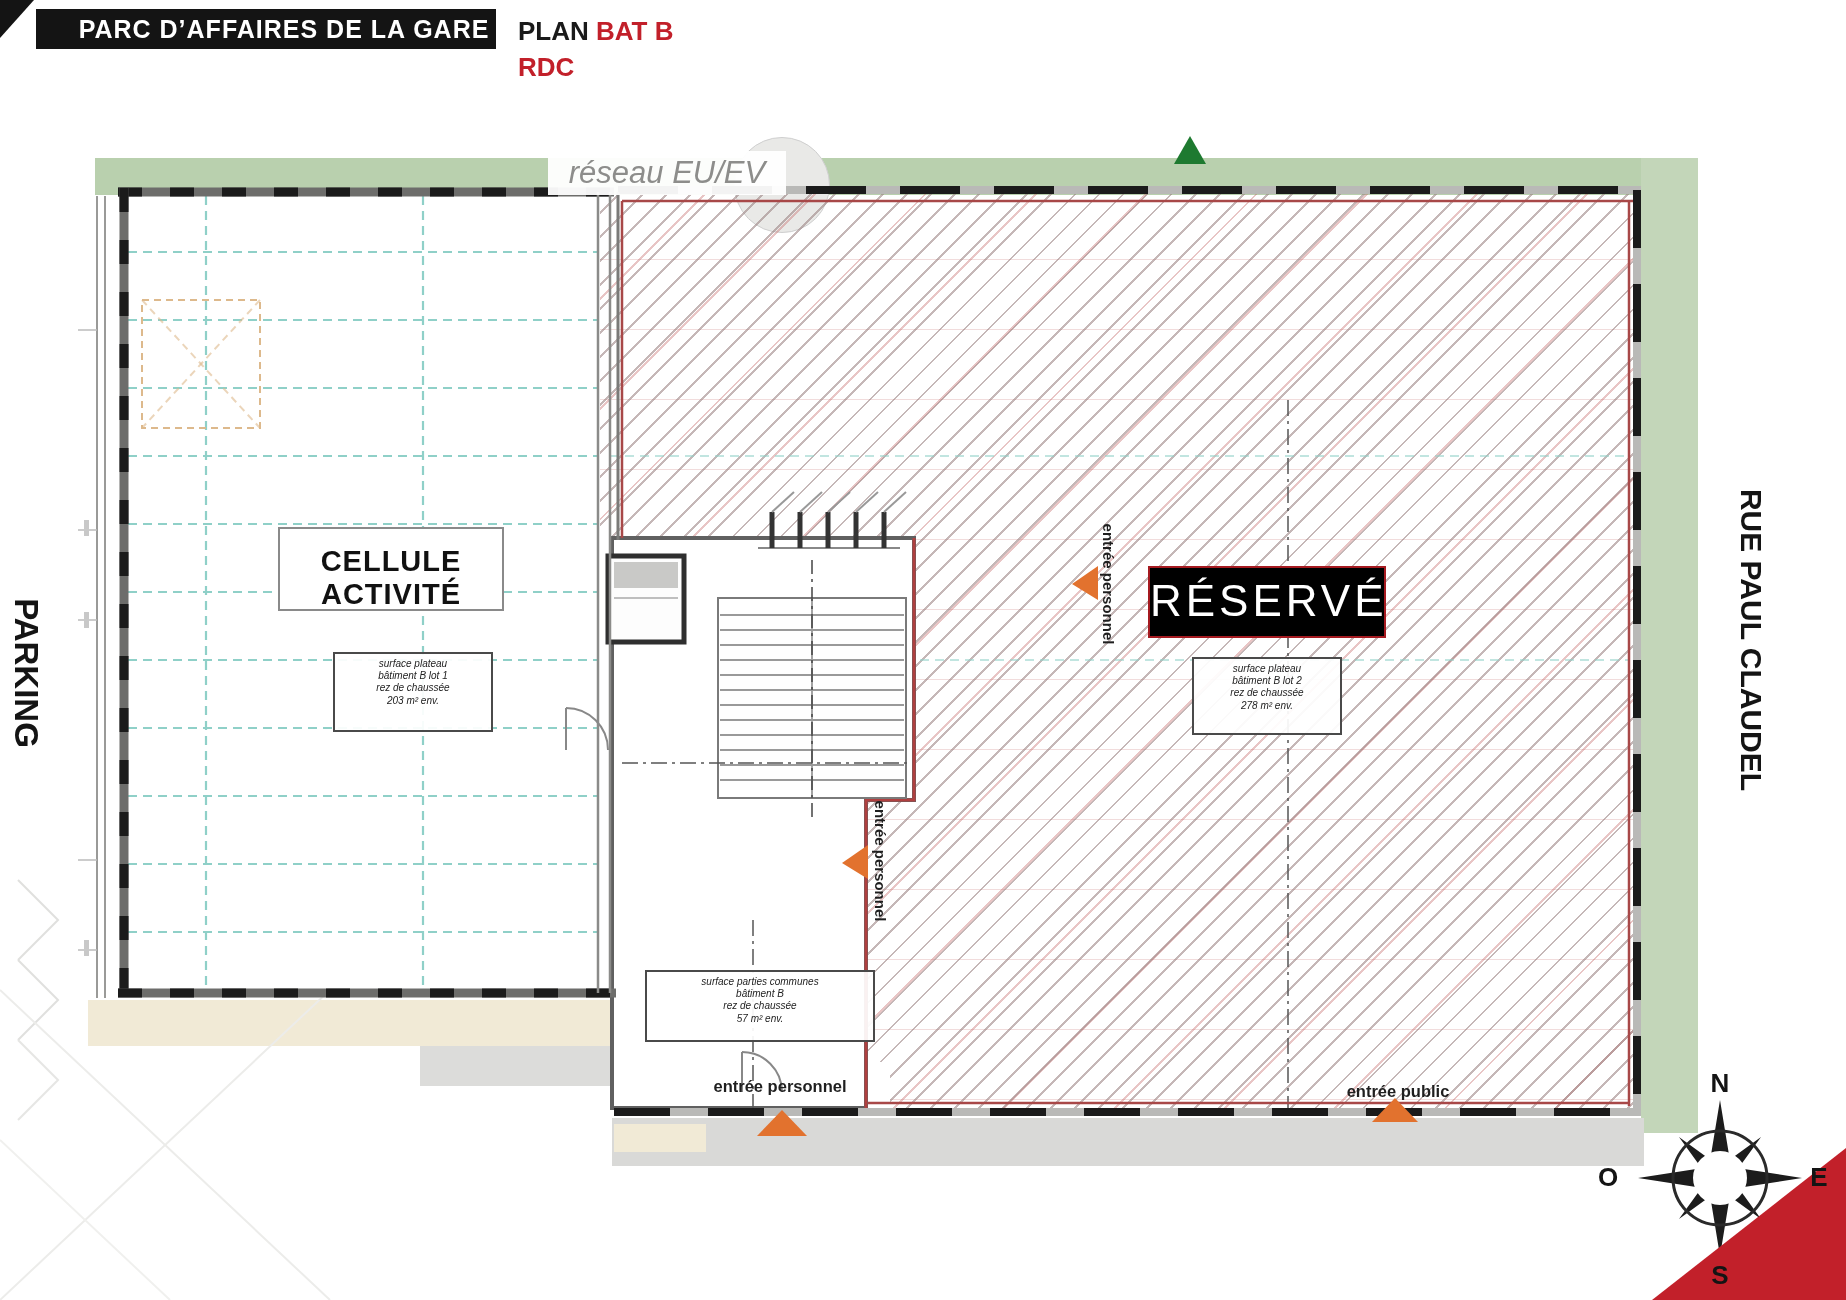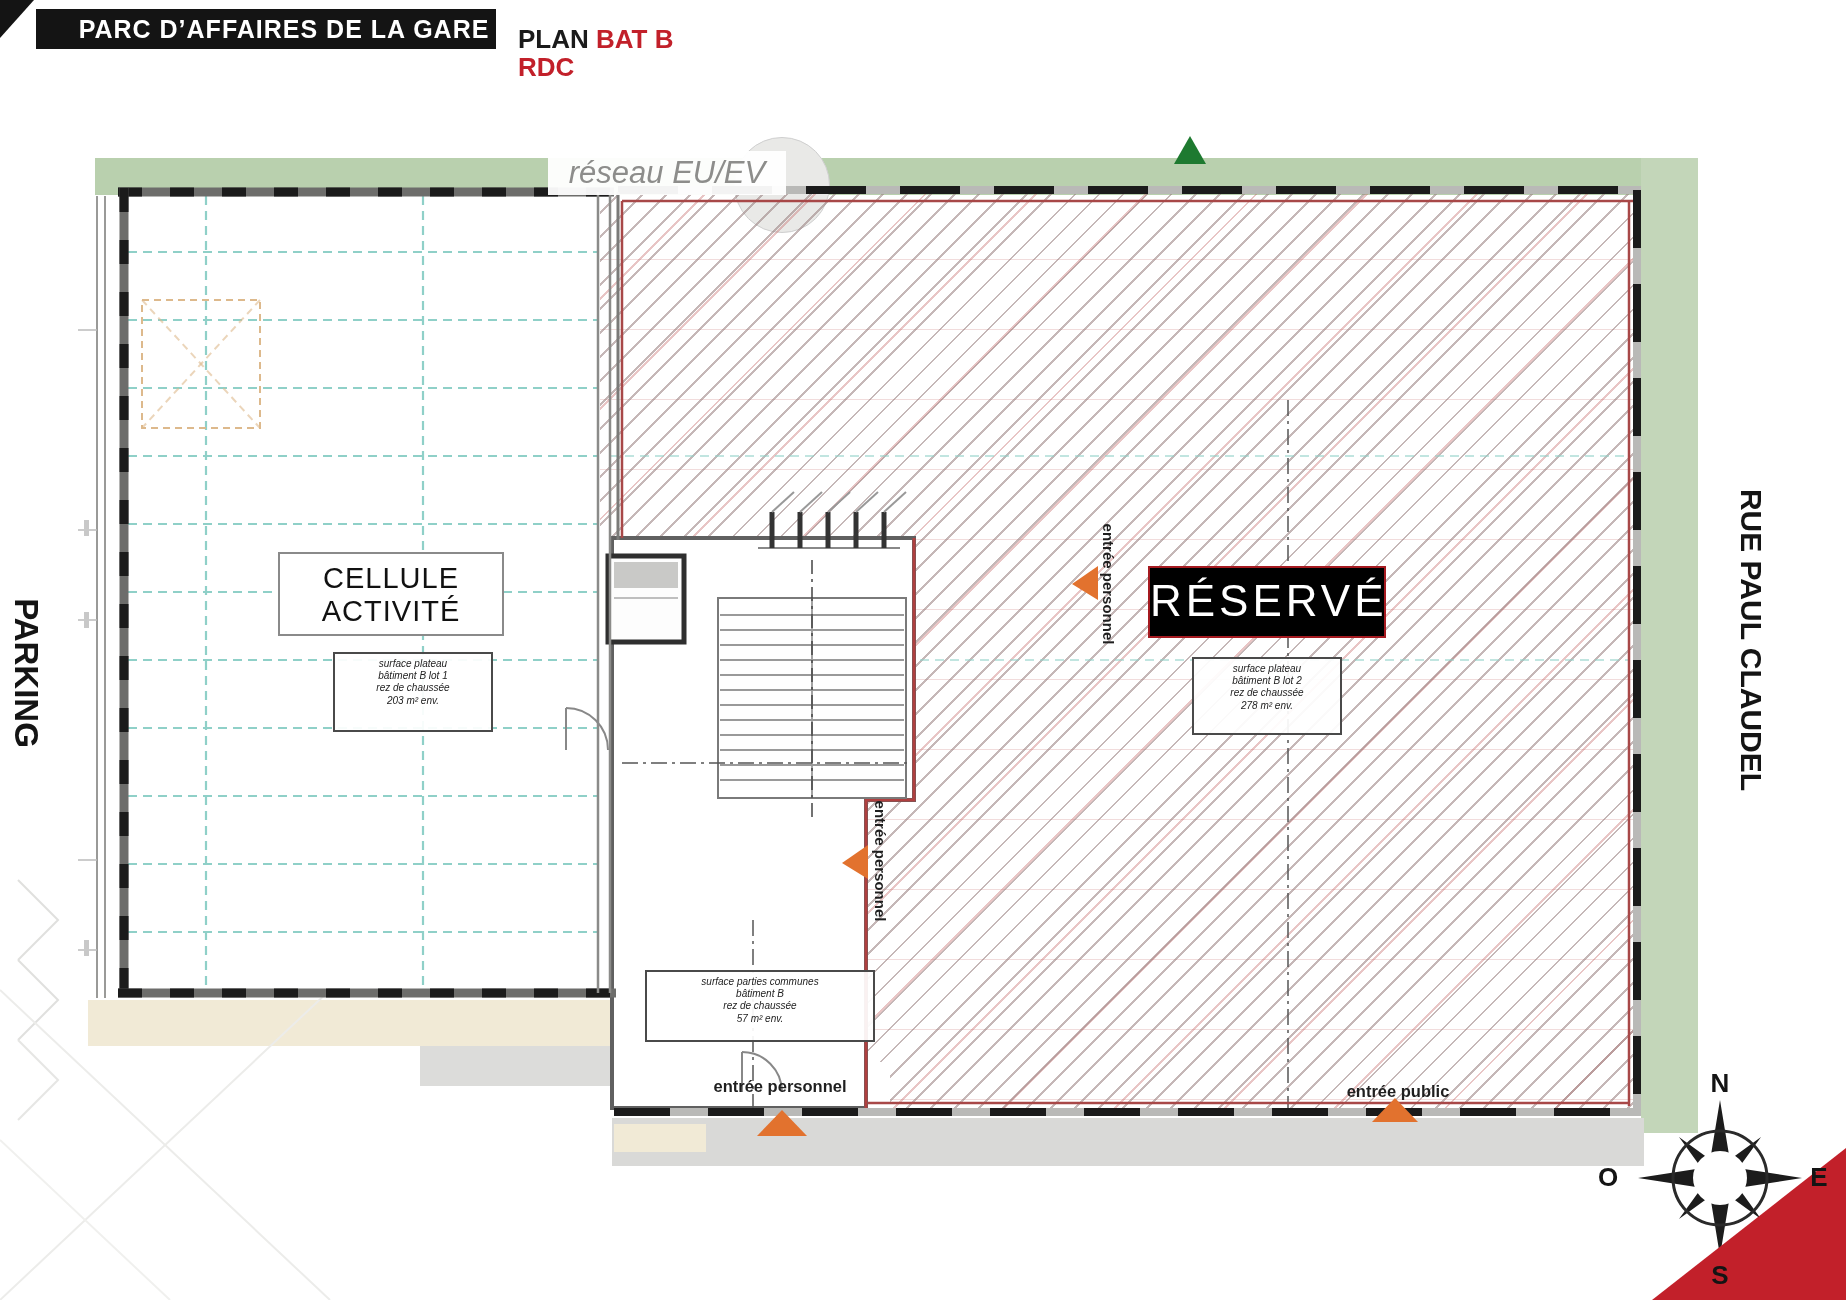--- a/index.html
+++ b/index.html
@@ -7,21 +7,21 @@
   .canvas{
     position:relative;width:1846px;height:1300px;background:#fff;overflow:hidden;
     font-family:"Liberation Sans", sans-serif;color:#1a1a1a;
   }
   .abs{position:absolute;}
   
   .banner{
     left:36px;top:9px;width:460px;height:40px;background:#141414;color:#fff;
     font-size:25px;font-weight:600;letter-spacing:1px;text-align:center;line-height:40px;padding-left:36px;
   }
-  .plan-line{left:518px;top:24px;font-size:26px;font-weight:bold;white-space:nowrap;}
+  .plan-line{left:518px;top:16px;font-size:26px;font-weight:bold;white-space:nowrap;}
   .plan-line .bat{color:#c2202a;}
   .level-line{left:518px;top:52px;font-size:26px;font-weight:bold;color:#c2202a;}
   
   .green-top{left:95px;top:158px;width:1548px;height:37px;background:#b9d0ae;}
   .green-right{left:1641px;top:158px;width:57px;height:975px;background:#c3d6b9;}
   .semicircle{left:734px;top:137px;width:96px;height:96px;border-radius:50%;
     background:#e9e9e7;border:1px solid #cfcfcf;}
   .beige-strip{left:88px;top:1000px;width:524px;height:46px;background:#f1ead6;}
   .gray-step{left:420px;top:1046px;width:195px;height:40px;background:#dcdcda;}
   .sidewalk{left:612px;top:1118px;width:1032px;height:48px;background:#d9d9d7;}
@@ -33,23 +33,23 @@
       repeating-linear-gradient(135deg, rgba(0,0,0,0) 0 15px, rgba(150,125,125,0.55) 15px 17px),
       repeating-linear-gradient(135deg, rgba(0,0,0,0) 0 76px, rgba(190,90,90,0.35) 76px 78px),
       repeating-linear-gradient(180deg, rgba(0,0,0,0) 0 69px, rgba(205,130,130,0.28) 69px 70px);
     clip-path:polygon(0 0,1041px 0,1041px 925px,290px 925px,290px 872px,266px 872px,
       266px 610px,314px 610px,314px 348px,0 348px);
   }
   .svg-overlay{left:0;top:0;pointer-events:none;}
   
   .reseau{left:548px;top:151px;width:238px;height:44px;background:rgba(255,255,255,0.95);
     color:#8d8d8b;font-style:italic;font-size:31px;text-align:center;line-height:44px;}
-  .cellule-box{left:278px;top:552px;width:226px;height:84px;background:#fff;
-    border:2px solid #8a8a8a;text-align:center;font-weight:normal;font-size:29px;
-    line-height:1.15;padding-top:8px;letter-spacing:1px;color:#111;}
+  .cellule-box{left:278px;top:527px;width:226px;height:84px;background:#fff;
+    border:2px solid #8a8a8a;text-align:center;font-weight:bold;font-size:29px;
+    line-height:1.15;padding-top:16px;letter-spacing:1px;color:#111;}
   .surface-box{background:rgba(255,255,255,0.93);border:2px solid #4a4a4a;color:#222;
     font-style:italic;font-size:10px;line-height:1.22;text-align:center;padding-top:4px;}
   .lot1-surface{left:333px;top:652px;width:160px;height:80px;}
   .lot2-surface{left:1192px;top:657px;width:150px;height:78px;}
   .commons-surface{left:645px;top:970px;width:230px;height:72px;}
   .reserve-box{left:1148px;top:566px;width:238px;height:72px;background:#000000;
     border:2px solid #a51a20;color:#fff;font-size:44px;font-weight:500;letter-spacing:4px;
     text-align:center;line-height:66px;}
   .entree{font-size:16.5px;font-weight:bold;color:#1f1f1f;text-align:center;white-space:nowrap;}
   .entree-bottom-staff{left:688px;top:1077px;width:184px;}

